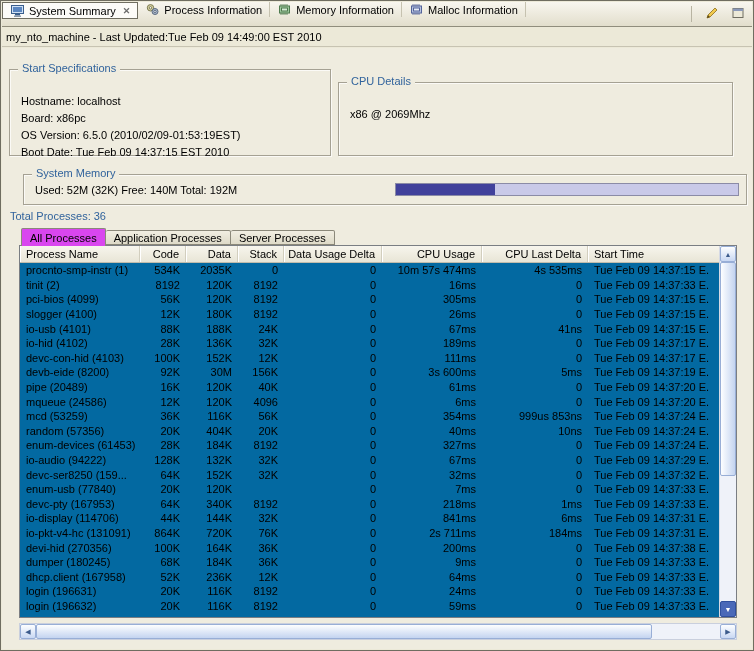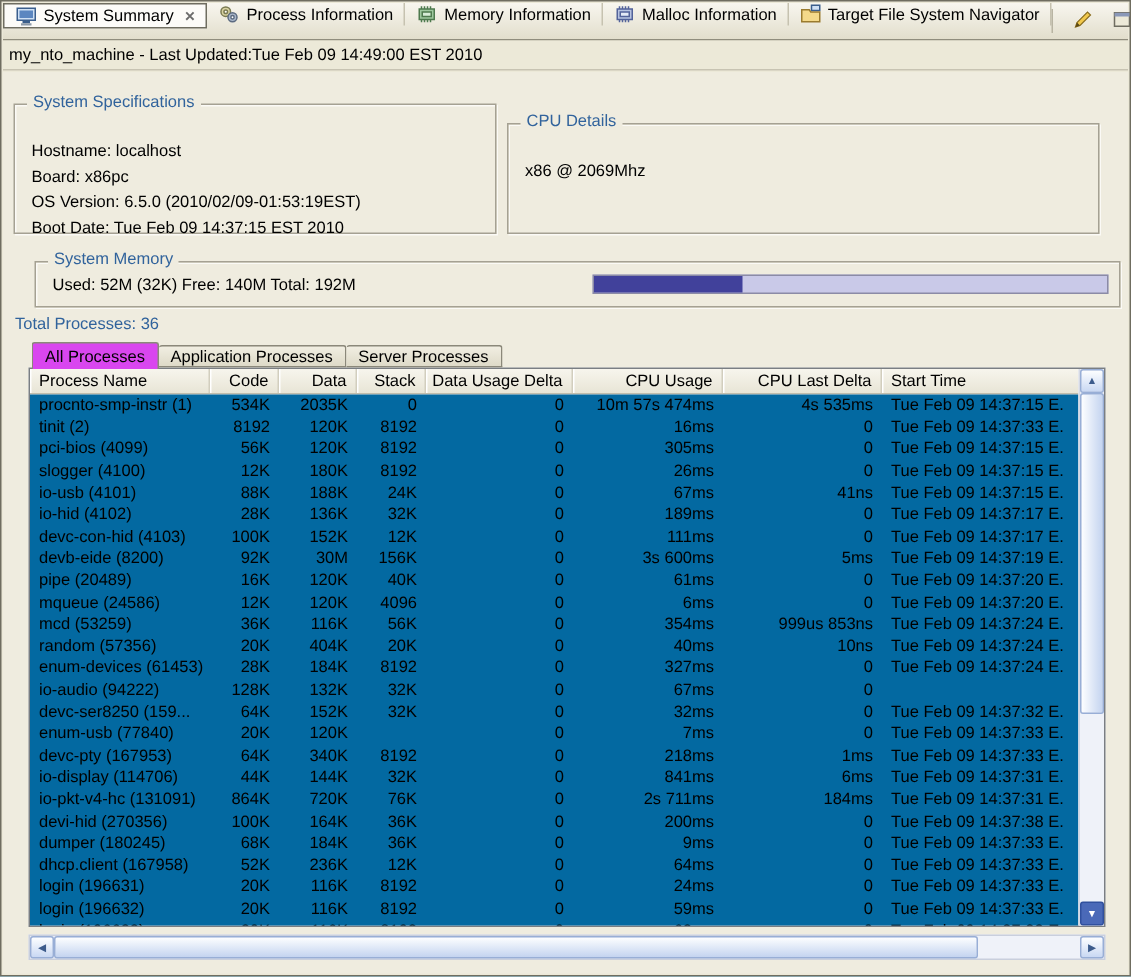--- a/index.html
+++ b/index.html
@@ -108,29 +108,20 @@
         <div class="vtab">
           <span class="ticon">
             <svg width="15" height="15" viewBox="0 0 15 15">
               <rect x="2.5" y="4" width="10" height="7" fill="#B7C3E0" stroke="#53639A"></rect>
               <rect x="4.5" y="6" width="6" height="3" fill="#E4EAF6" stroke="#53639A"></rect>
               <path d="M4 4V2.2 M6 4V2.2 M8 4V2.2 M10 4V2.2 M4 11v1.8 M6 11v1.8 M8 11v1.8 M10 11v1.8" stroke="#53639A"></path>
             </svg>
           </span>
           <span class="tlbl">Malloc Information</span>
         </div>
-        <div class="vtab">
-          <span class="ticon">
-            <svg width="15" height="15" viewBox="0 0 15 15">
-              <rect x="8" y="1.5" width="5.5" height="3.5" fill="#CFE0F4" stroke="#3A5E8C"></rect>
-              <path d="M1.5 4.5h5l1 1.5h6v6.5h-12z" fill="#F4D98A" stroke="#9A7B2F"></path>
-            </svg>
-          </span>
-          <span class="tlbl">Target File System Navigator</span>
-        </div>
       </div>
     <div class="tab-actions">
       <span class="action-sep"></span>
       <span><svg width="16" height="16" viewBox="0 0 16 16">
             <path d="M3 13l1-3 7-7 2 2-7 7z" fill="#F2C94C" stroke="#8A6D1F" stroke-width="0.8"></path>
             <path d="M3 13l3-1-2-2z" fill="#5B4A16"></path>
           </svg></span>
       <span><svg width="12" height="12" viewBox="0 0 12 12">
             <rect x="1" y="1.5" width="10" height="9" fill="#ECE9D8" stroke="#6F6D61"></rect>
             <rect x="1" y="1.5" width="10" height="2.5" fill="#8A98B8"></rect>
@@ -138,21 +129,21 @@
     </div>
   </div>
 
   <div class="header-strip">
     <span>my_nto_machine  - Last Updated:Tue Feb 09 14:49:00 EST 2010</span>
   </div>
 
   <div class="content">
 
     <div class="group g-specs">
-      <div class="legend">System Specifications</div>
+      <div class="legend">Start Specifications</div>
       <div class="glines">
         <div class="gline">Hostname: localhost</div>
         <div class="gline">Board: x86pc</div>
         <div class="gline">OS Version: 6.5.0 (2010/02/09-01:53:19EST)</div>
         <div class="gline">Boot Date: Tue Feb 09 14:37:15 EST 2010</div>
       </div>
     </div>
 
     <div class="group g-cpu">
       <div class="legend">CPU Details</div>
@@ -326,20 +317,21 @@
             <div class="tc c7">Tue Feb 09 14:37:24 E.</div>
           </div>
           <div class="trow">
             <div class="tc c0">io-audio (94222)</div>
             <div class="tc c1 num">128K</div>
             <div class="tc c2 num">132K</div>
             <div class="tc c3 num">32K</div>
             <div class="tc c4 num">0</div>
             <div class="tc c5 num">67ms</div>
             <div class="tc c6 num">0</div>
+            <div class="tc c7">Tue Feb 09 14:37:29 E.</div>
           </div>
           <div class="trow">
             <div class="tc c0">devc-ser8250 (159...</div>
             <div class="tc c1 num">64K</div>
             <div class="tc c2 num">152K</div>
             <div class="tc c3 num">32K</div>
             <div class="tc c4 num">0</div>
             <div class="tc c5 num">32ms</div>
             <div class="tc c6 num">0</div>
             <div class="tc c7">Tue Feb 09 14:37:32 E.</div>

